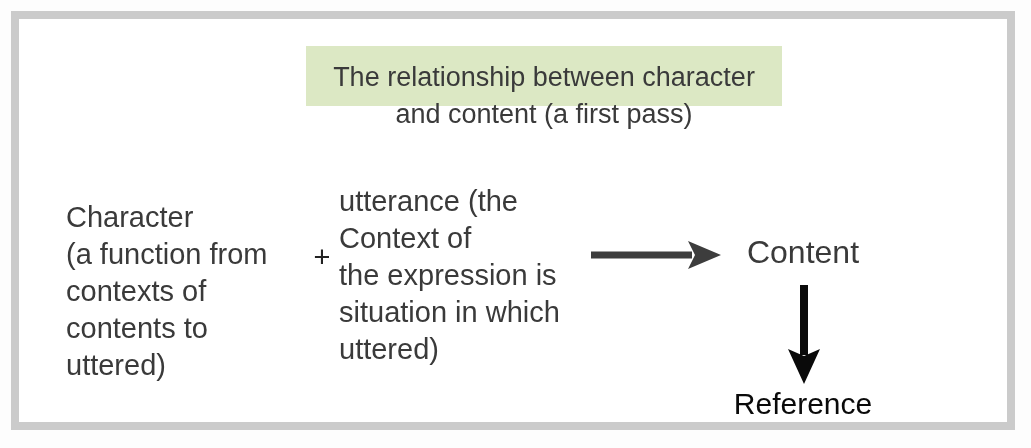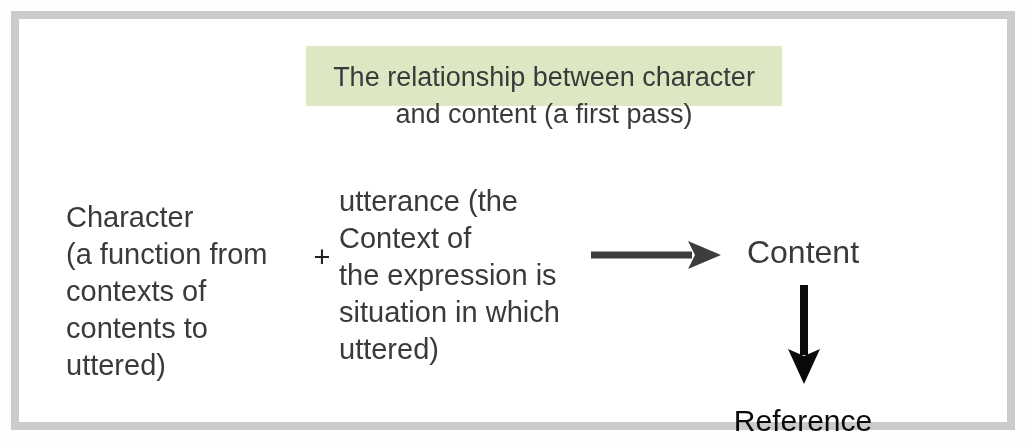--- a/index.html
+++ b/index.html
@@ -56,21 +56,21 @@
     font-size: 29px;
     color: #222222;
   }
   .label {
     position: absolute;
     text-align: center;
     font-size: 32px;
     white-space: nowrap;
   }
   .label-content   { left: 714px; top: 215px; width: 140px; color: var(--text-color); }
-  .label-reference { left: 703px; top: 385px; width: 162px; color: var(--ref-color); font-size: 30px; }
+  .label-reference { left: 703px; top: 368px; width: 162px; color: var(--ref-color); font-size: 30px; }
   .arrow-right-wrap { position: absolute; left: 570px; top: 218px; width: 134px; height: 36px; }
   .arrow-down-wrap  { position: absolute; left: 766px; top: 262px; width: 38px;  height: 104px; }
   svg { display: block; }
 </style>
 </head>
 <body>
 
 <div class="canvas">
   <div class="frame">
 

